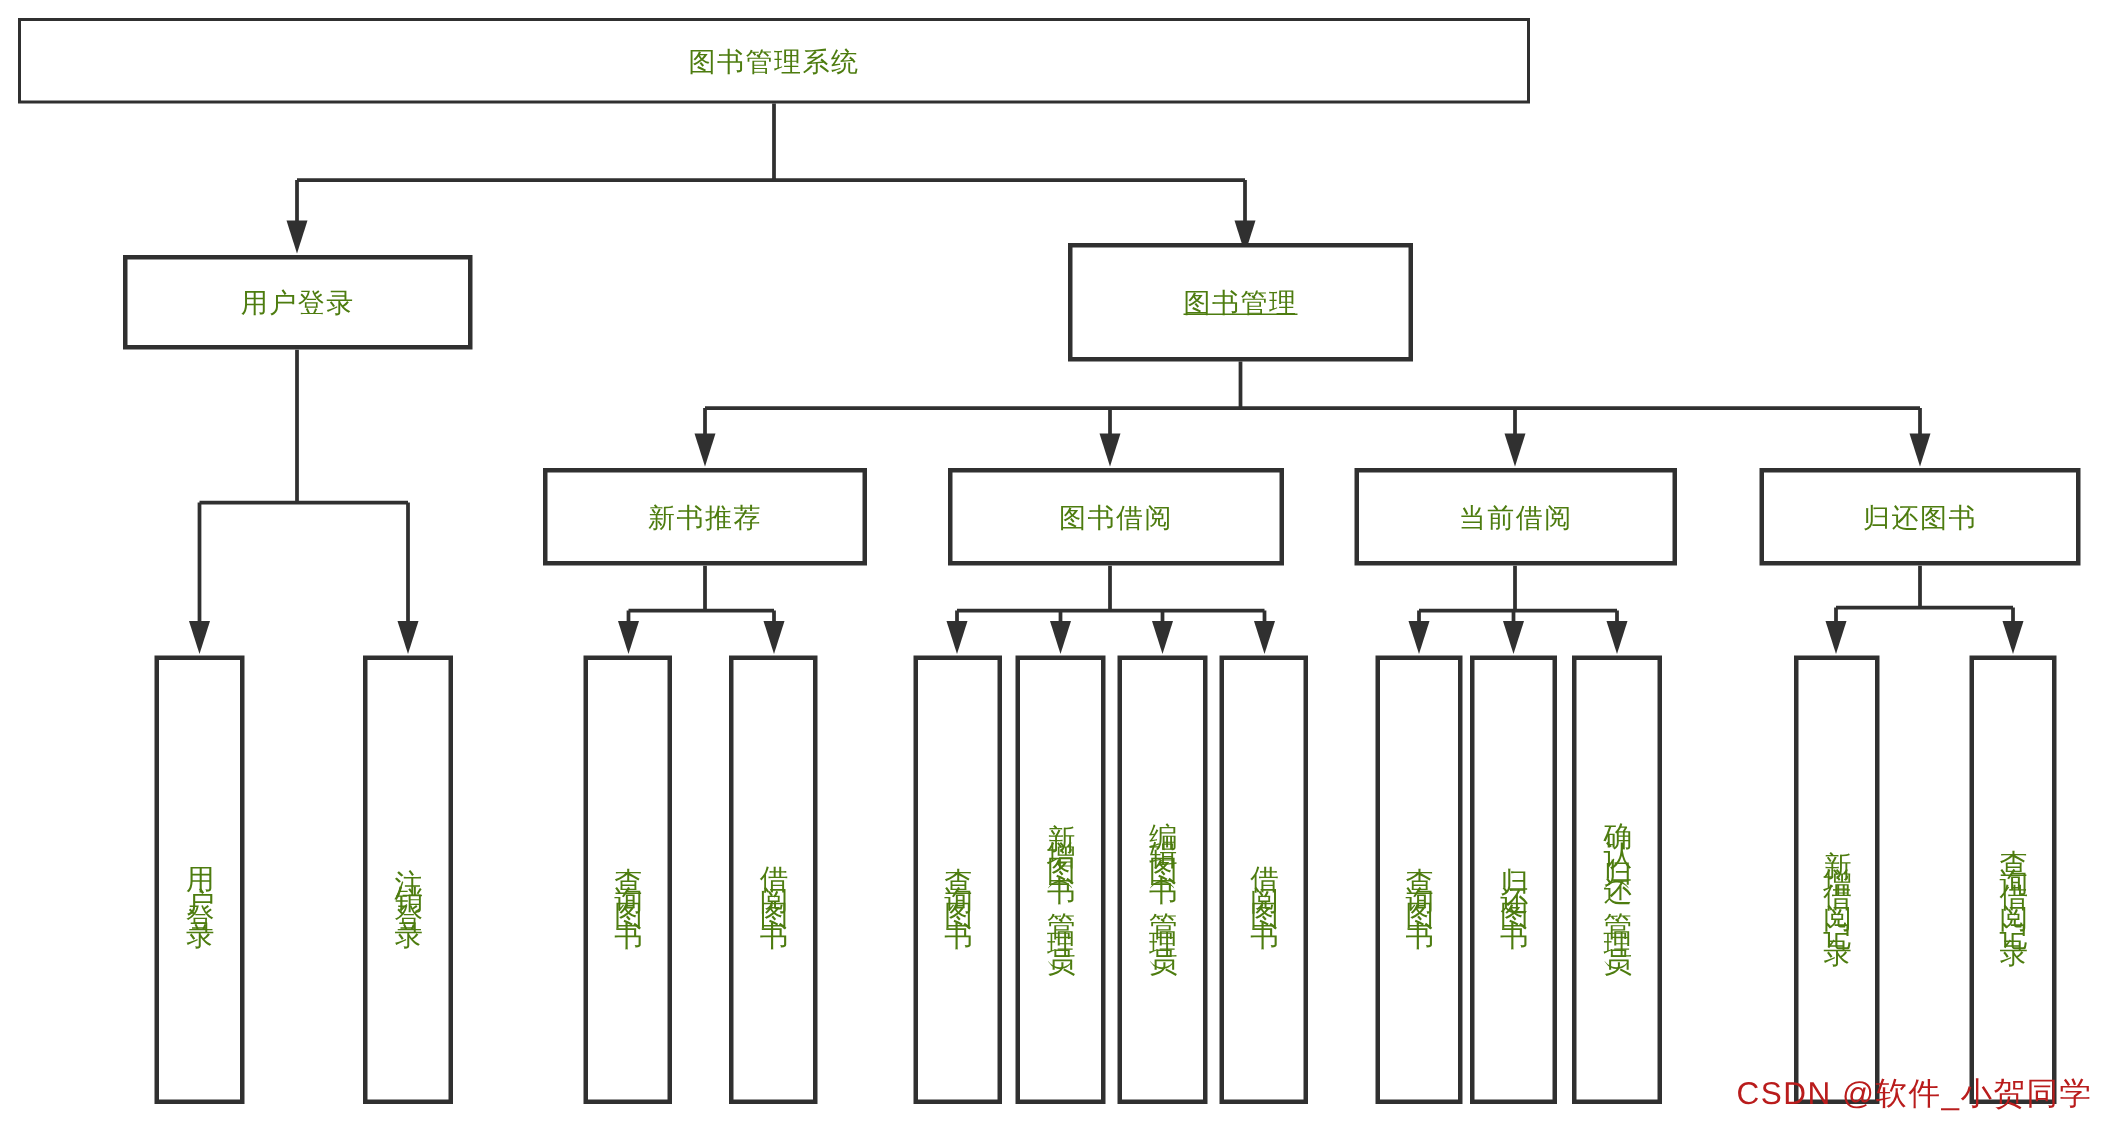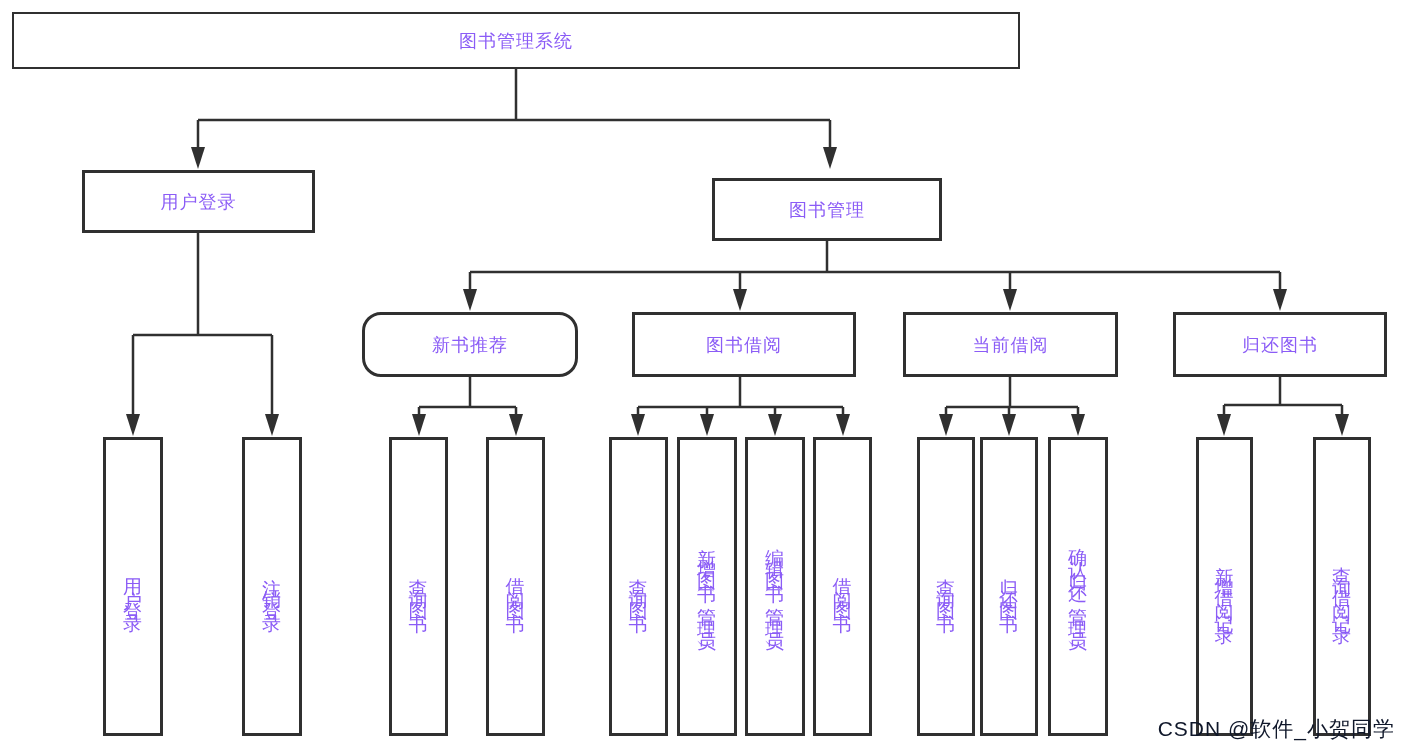--- a/index.html
+++ b/index.html
@@ -20,44 +20,44 @@
     z-index: 1;
   }
   .box {
     position: absolute;
     box-sizing: border-box;
     background: #ffffff;
     border: 3px solid #303030;
     display: flex;
     align-items: center;
     justify-content: center;
-    color: #8b5cf6;
+    color: #4d7c0f;
     z-index: 2;
   }
   .hlabel {
     font-size: 18px;
     letter-spacing: 1px;
     white-space: nowrap;
   }
   .vbox .vlabel {
     writing-mode: vertical-rl;
     text-orientation: mixed;
     font-size: 19px;
     line-height: 1;
     letter-spacing: 12px;
     white-space: nowrap;
   }
   
   .n-root   { left: 12px;  top: 12px;  width: 1008px; height: 57px;  border-width: 2px; }
   
   .n-login  { left: 82px;  top: 170px; width: 233px;  height: 63px; }
-  .n-mgmt   { left: 712px; top: 178px; width: 230px;  height: 63px; }
+  .n-mgmt   { left: 712px; top: 162px; width: 230px;  height: 79px; text-decoration: underline; }
   
   .n-l3     { top: 312px;  height: 65px; }
-  .n-new    { left: 362px;  width: 216px; border-radius: 19px; }
+  .n-new    { left: 362px;  width: 216px; }
   .n-borrow { left: 632px;  width: 224px; }
   .n-cur    { left: 903px;  width: 215px; text-align: center; }
   .n-rec    { left: 1173px; width: 214px; }
   
   .vbox     { top: 437px;  height: 299px; }
   .n-a1 { left: 103px;  width: 60px; }
   .n-a2 { left: 242px;  width: 60px; }
   .n-b1 { left: 389px;  width: 59px; }
   .n-b2 { left: 486px;  width: 59px; }
   .n-c1 { left: 609px;  width: 59px; }
@@ -68,21 +68,21 @@
   .n-d2 { left: 980px;  width: 58px; }
   .n-d3 { left: 1048px; width: 60px; }
   .n-e1 { left: 1196px; width: 57px; }
   .n-e2 { left: 1313px; width: 58px; }
   #watermark {
     position: absolute;
     right: 10px;
     bottom: 4px;
     z-index: 3;
     font-size: 21px;
-    color: #0f172a;
+    color: #b91c1c;
     letter-spacing: 1px;
     white-space: nowrap;
   }
   svg line, svg path { stroke: #303030; stroke-width: 2.5; fill: none; }
   svg polygon { fill: #303030; stroke: none; }
 </style>
 </head>
 <body>
 
 <div id="stage">

